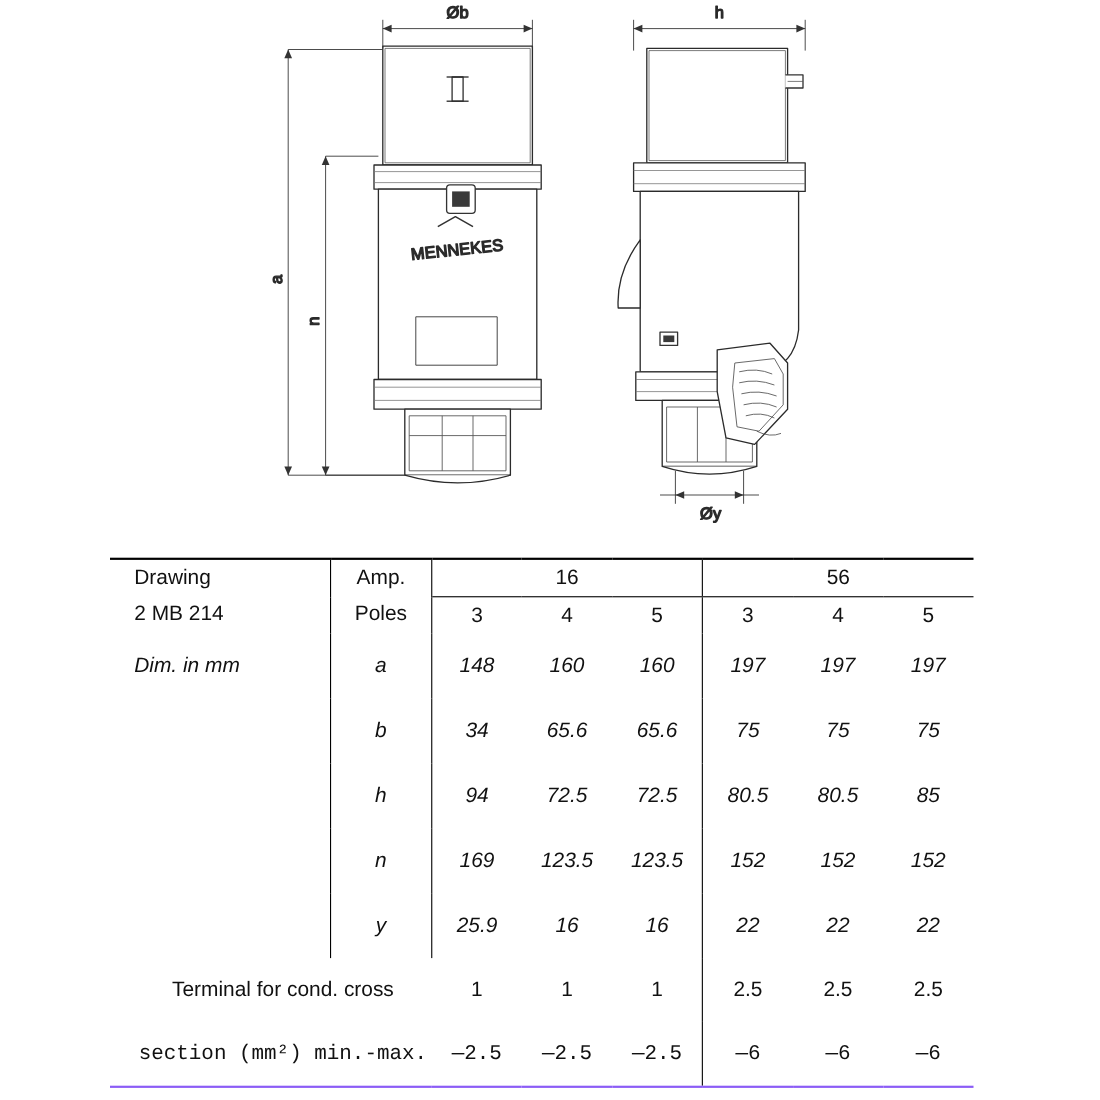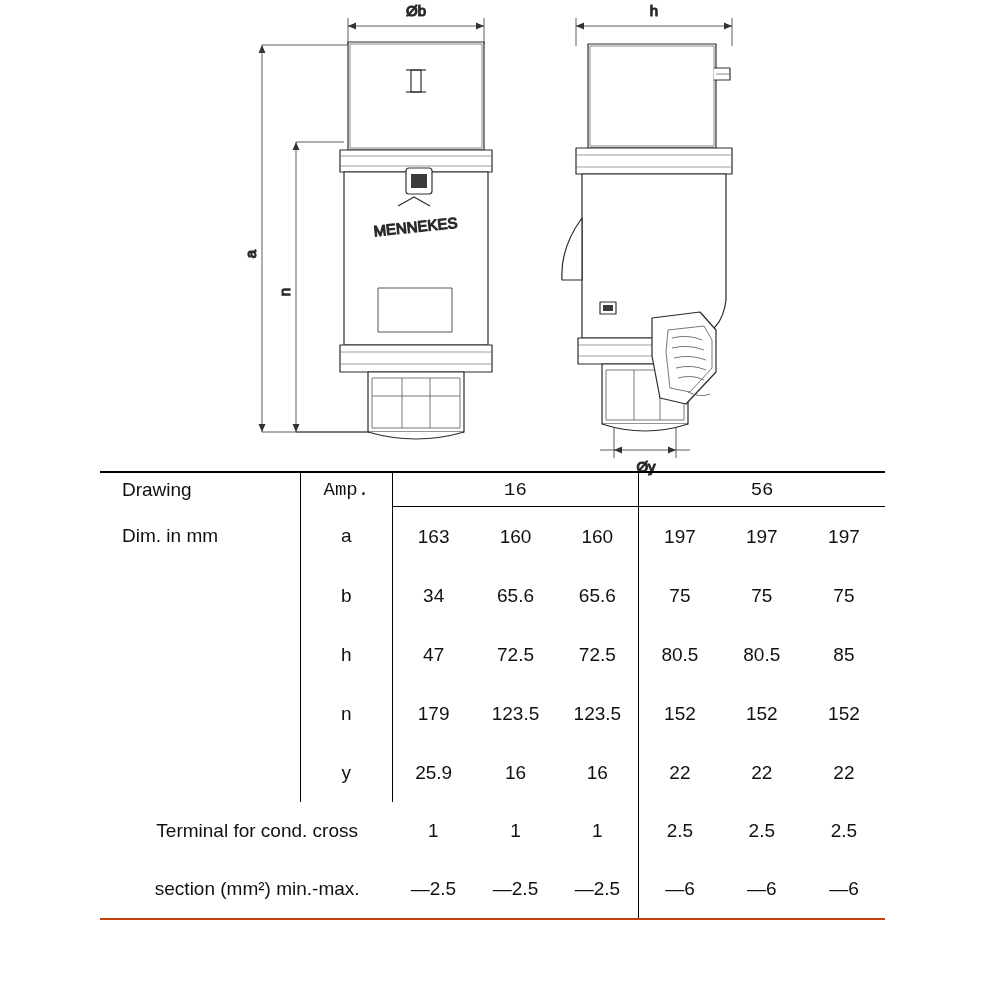--- a/index.html
+++ b/index.html
@@ -27,37 +27,37 @@
     height: 490px;
   }
   .drawing svg {
     display: block;
   }
 
   
   .spec-table {
     position: absolute;
     left: 100px;
-    top: 471px;
+    top: 507px;
     width: 785px;
     border-collapse: collapse;
     font-family: "Liberation Sans", sans-serif;
   }
   .spec-table td, .spec-table th {
     padding: 0;
     margin: 0;
     text-align: center;
     vertical-align: middle;
     font-size: 19px;
     font-weight: normal;
     color: #111;
   }
   .row-hdr1 td { height: 33px; }
   .row-hdr2 td { height: 33px; }
-  .row-data td { height: 59px; }
+  .row-data td { height: 59px; font-style: italic; }
   .row-term td { height: 58px; }
 
   .lbl {
     text-align: left !important;
     padding-left: 22px !important;
     font-weight: bold;
     font-size: 20px;
   }
   .lbl-sm {
     text-align: left;
@@ -65,30 +65,29 @@
     font-weight: bold;
     font-size: 18px;
   }
   .dimname {
     font-weight: bold;
     font-size: 20px;
   }
   .amp-hdr {
     font-weight: bold;
     font-size: 20px;
-    font-family: Liberation Mono, monospace;
   }
   .polehdr {
     font-weight: bold;
     font-size: 20px;
   }
 
   
   .t-top { border-top: 2px solid #000; }
-  .t-bot { border-bottom: 2px solid #c2410c; }
+  .t-bot { border-bottom: 2px solid #8b5cf6; font-family: Liberation Mono, monospace; }
   .v-l { border-left: 1.5px solid #000; }
   .v-r { border-right: 1.5px solid #000; }
 
   .col-label { width: 200px; }
   .col-key   { width: 92px; }
   .col-val   { width: 82px; }
 
   .amp-underline { border-bottom: 1.5px solid #000; }
 
   
@@ -241,25 +240,35 @@
     </colgroup>
     <tbody>
 
       <tr class="row-hdr1">
         <td class="lbl t-top" rowspan="1">Drawing</td>
         <td class="t-top v-l v-r amp-hdr">Amp.</td>
         <td class="t-top amp-hdr amp-underline" colspan="3">16</td>
         <td class="t-top amp-hdr amp-underline v-l" colspan="3">56</td>
       </tr>
 
+      <tr class="row-hdr2">
+        <td class="lbl">2 MB 214</td>
+        <td class="v-l v-r amp-hdr">Poles</td>
+        <td class="polehdr">3</td>
+        <td class="polehdr">4</td>
+        <td class="polehdr">5</td>
+        <td class="polehdr v-l">3</td>
+        <td class="polehdr">4</td>
+        <td class="polehdr">5</td>
+      </tr>
 
       <tr class="row-data">
         <td class="lbl hr-under-none">Dim. in mm</td>
         <td class="v-l v-r dimname">a</td>
-        <td>163</td>
+        <td>148</td>
         <td>160</td>
         <td>160</td>
         <td class="v-l">197</td>
         <td>197</td>
         <td>197</td>
       </tr>
 
       <tr class="row-data">
         <td class="lbl"></td>
         <td class="v-l v-r dimname">b</td>
@@ -267,32 +276,32 @@
         <td>65.6</td>
         <td>65.6</td>
         <td class="v-l">75</td>
         <td>75</td>
         <td>75</td>
       </tr>
 
       <tr class="row-data">
         <td class="lbl"></td>
         <td class="v-l v-r dimname">h</td>
-        <td>47</td>
+        <td>94</td>
         <td>72.5</td>
         <td>72.5</td>
         <td class="v-l">80.5</td>
         <td>80.5</td>
         <td>85</td>
       </tr>
 
       <tr class="row-data">
         <td class="lbl"></td>
         <td class="v-l v-r dimname">n</td>
-        <td>179</td>
+        <td>169</td>
         <td>123.5</td>
         <td>123.5</td>
         <td class="v-l">152</td>
         <td>152</td>
         <td>152</td>
       </tr>
 
       <tr class="row-data">
         <td class="lbl"></td>
         <td class="v-l v-r dimname">y</td>

